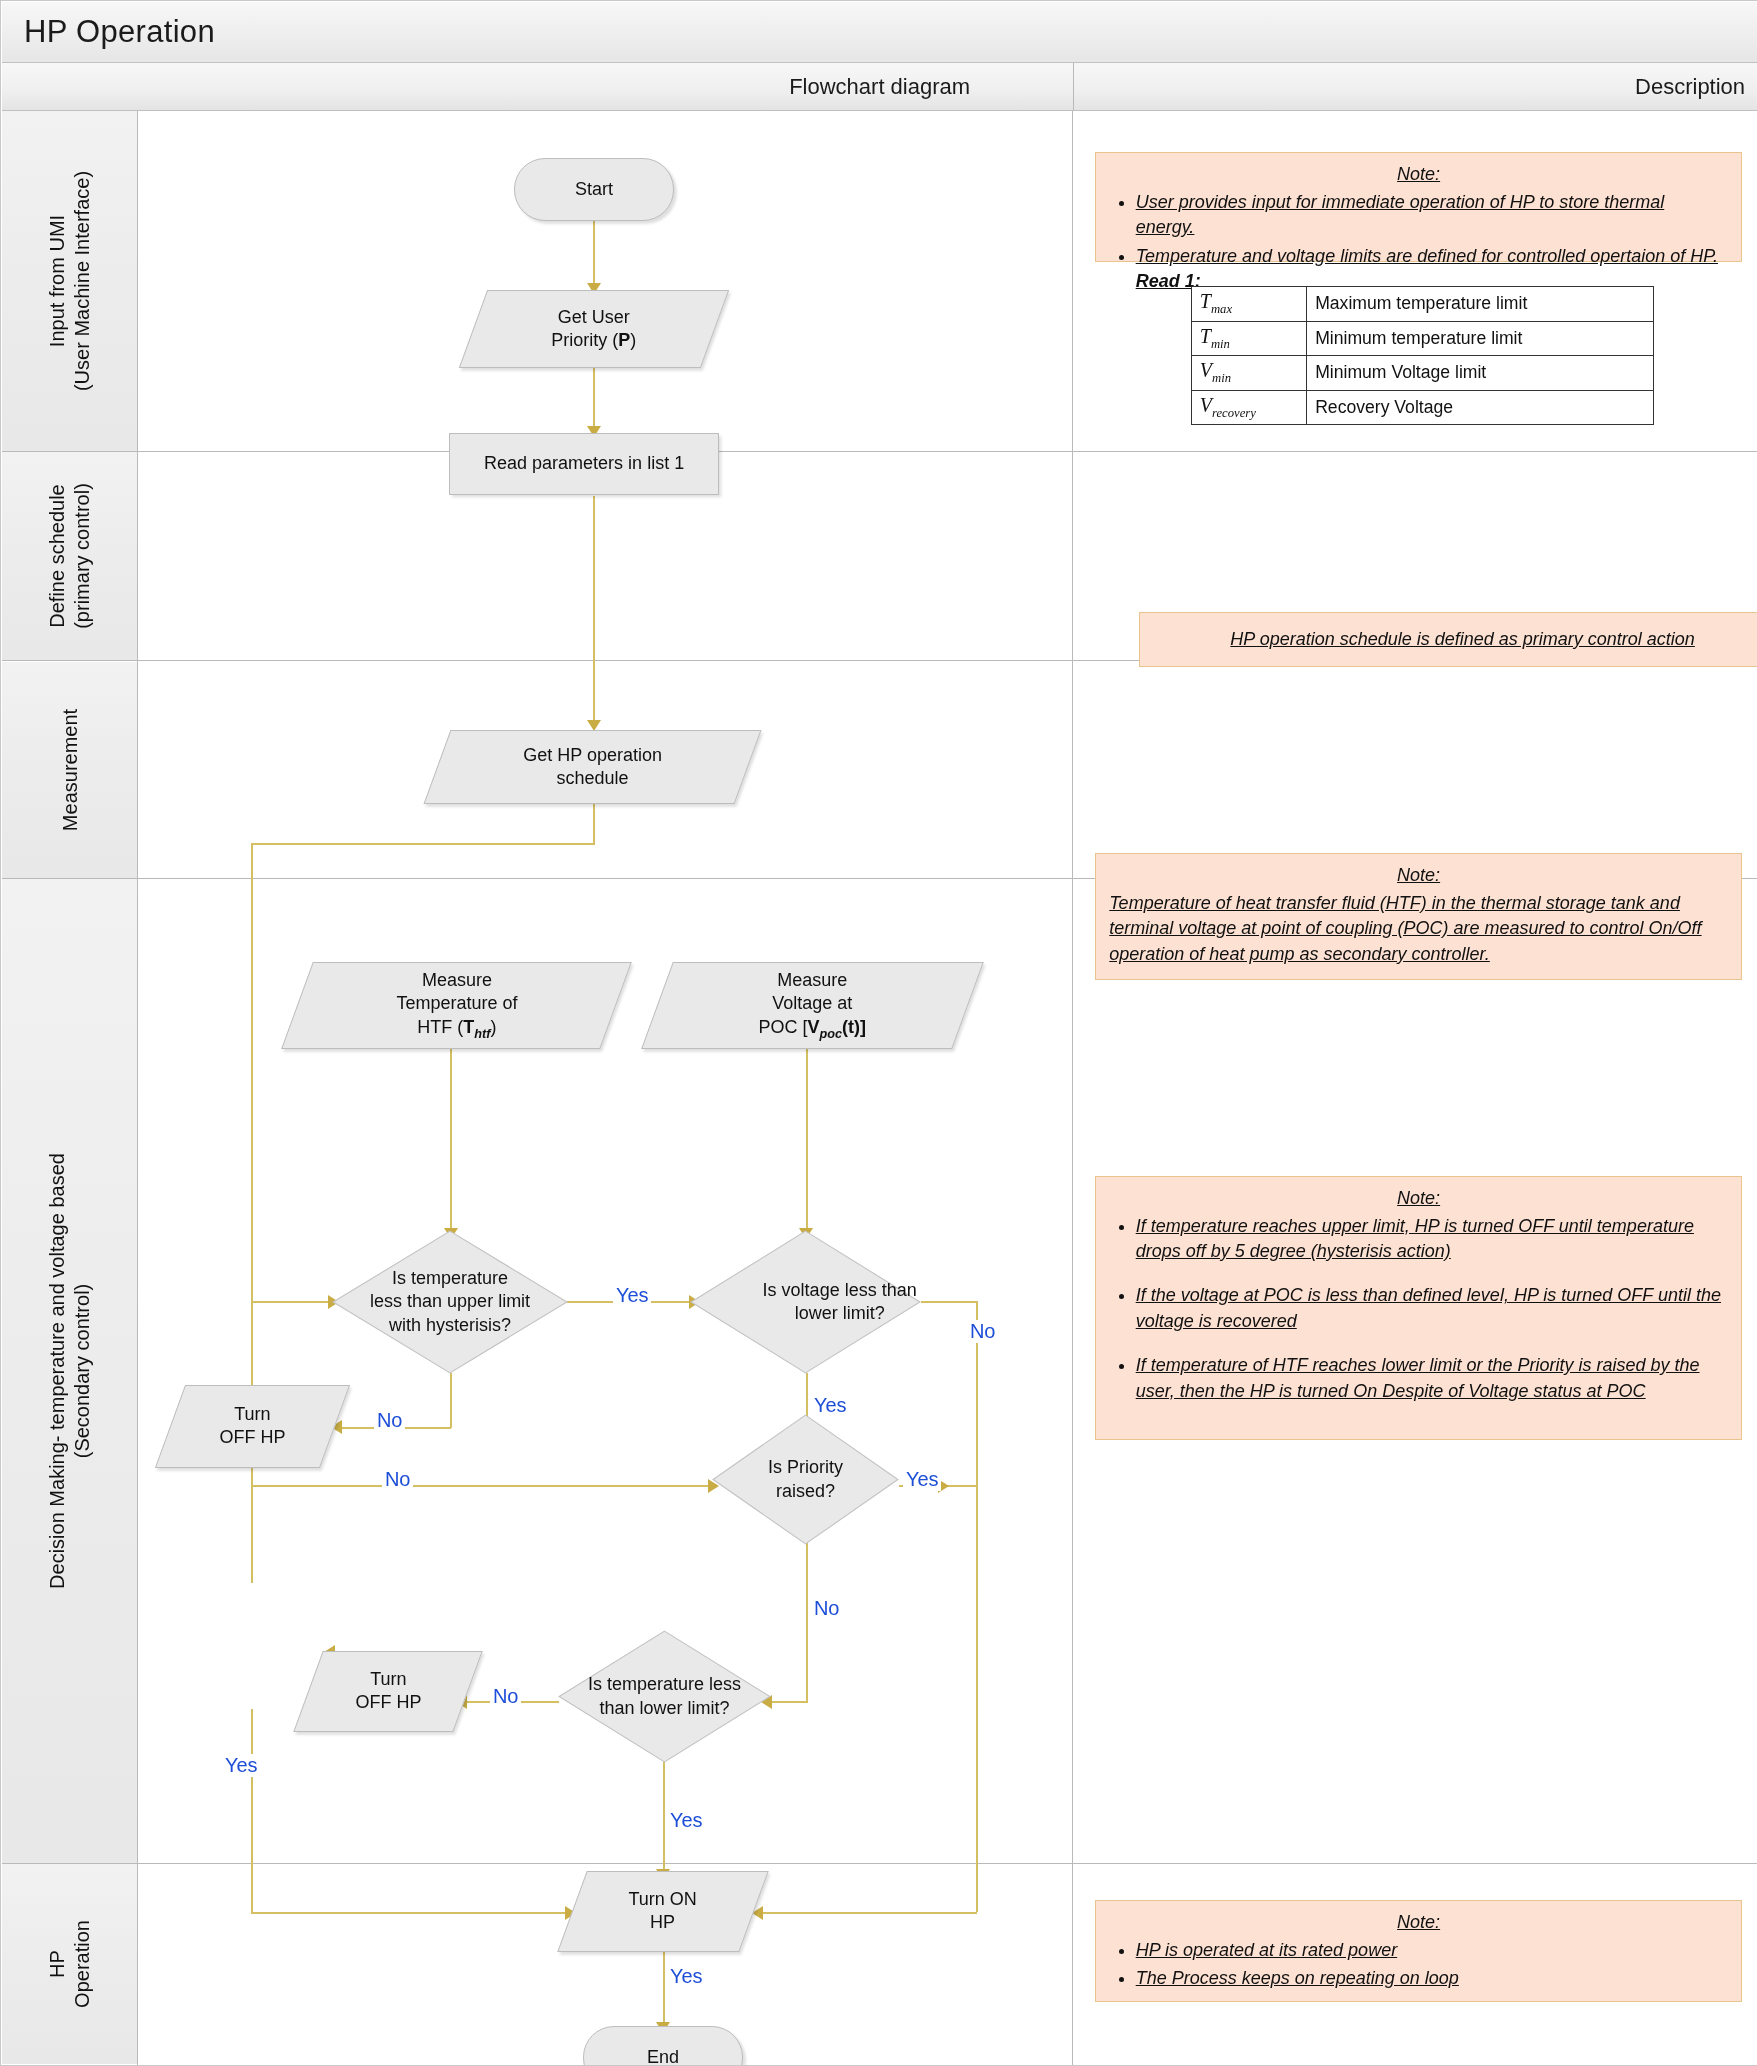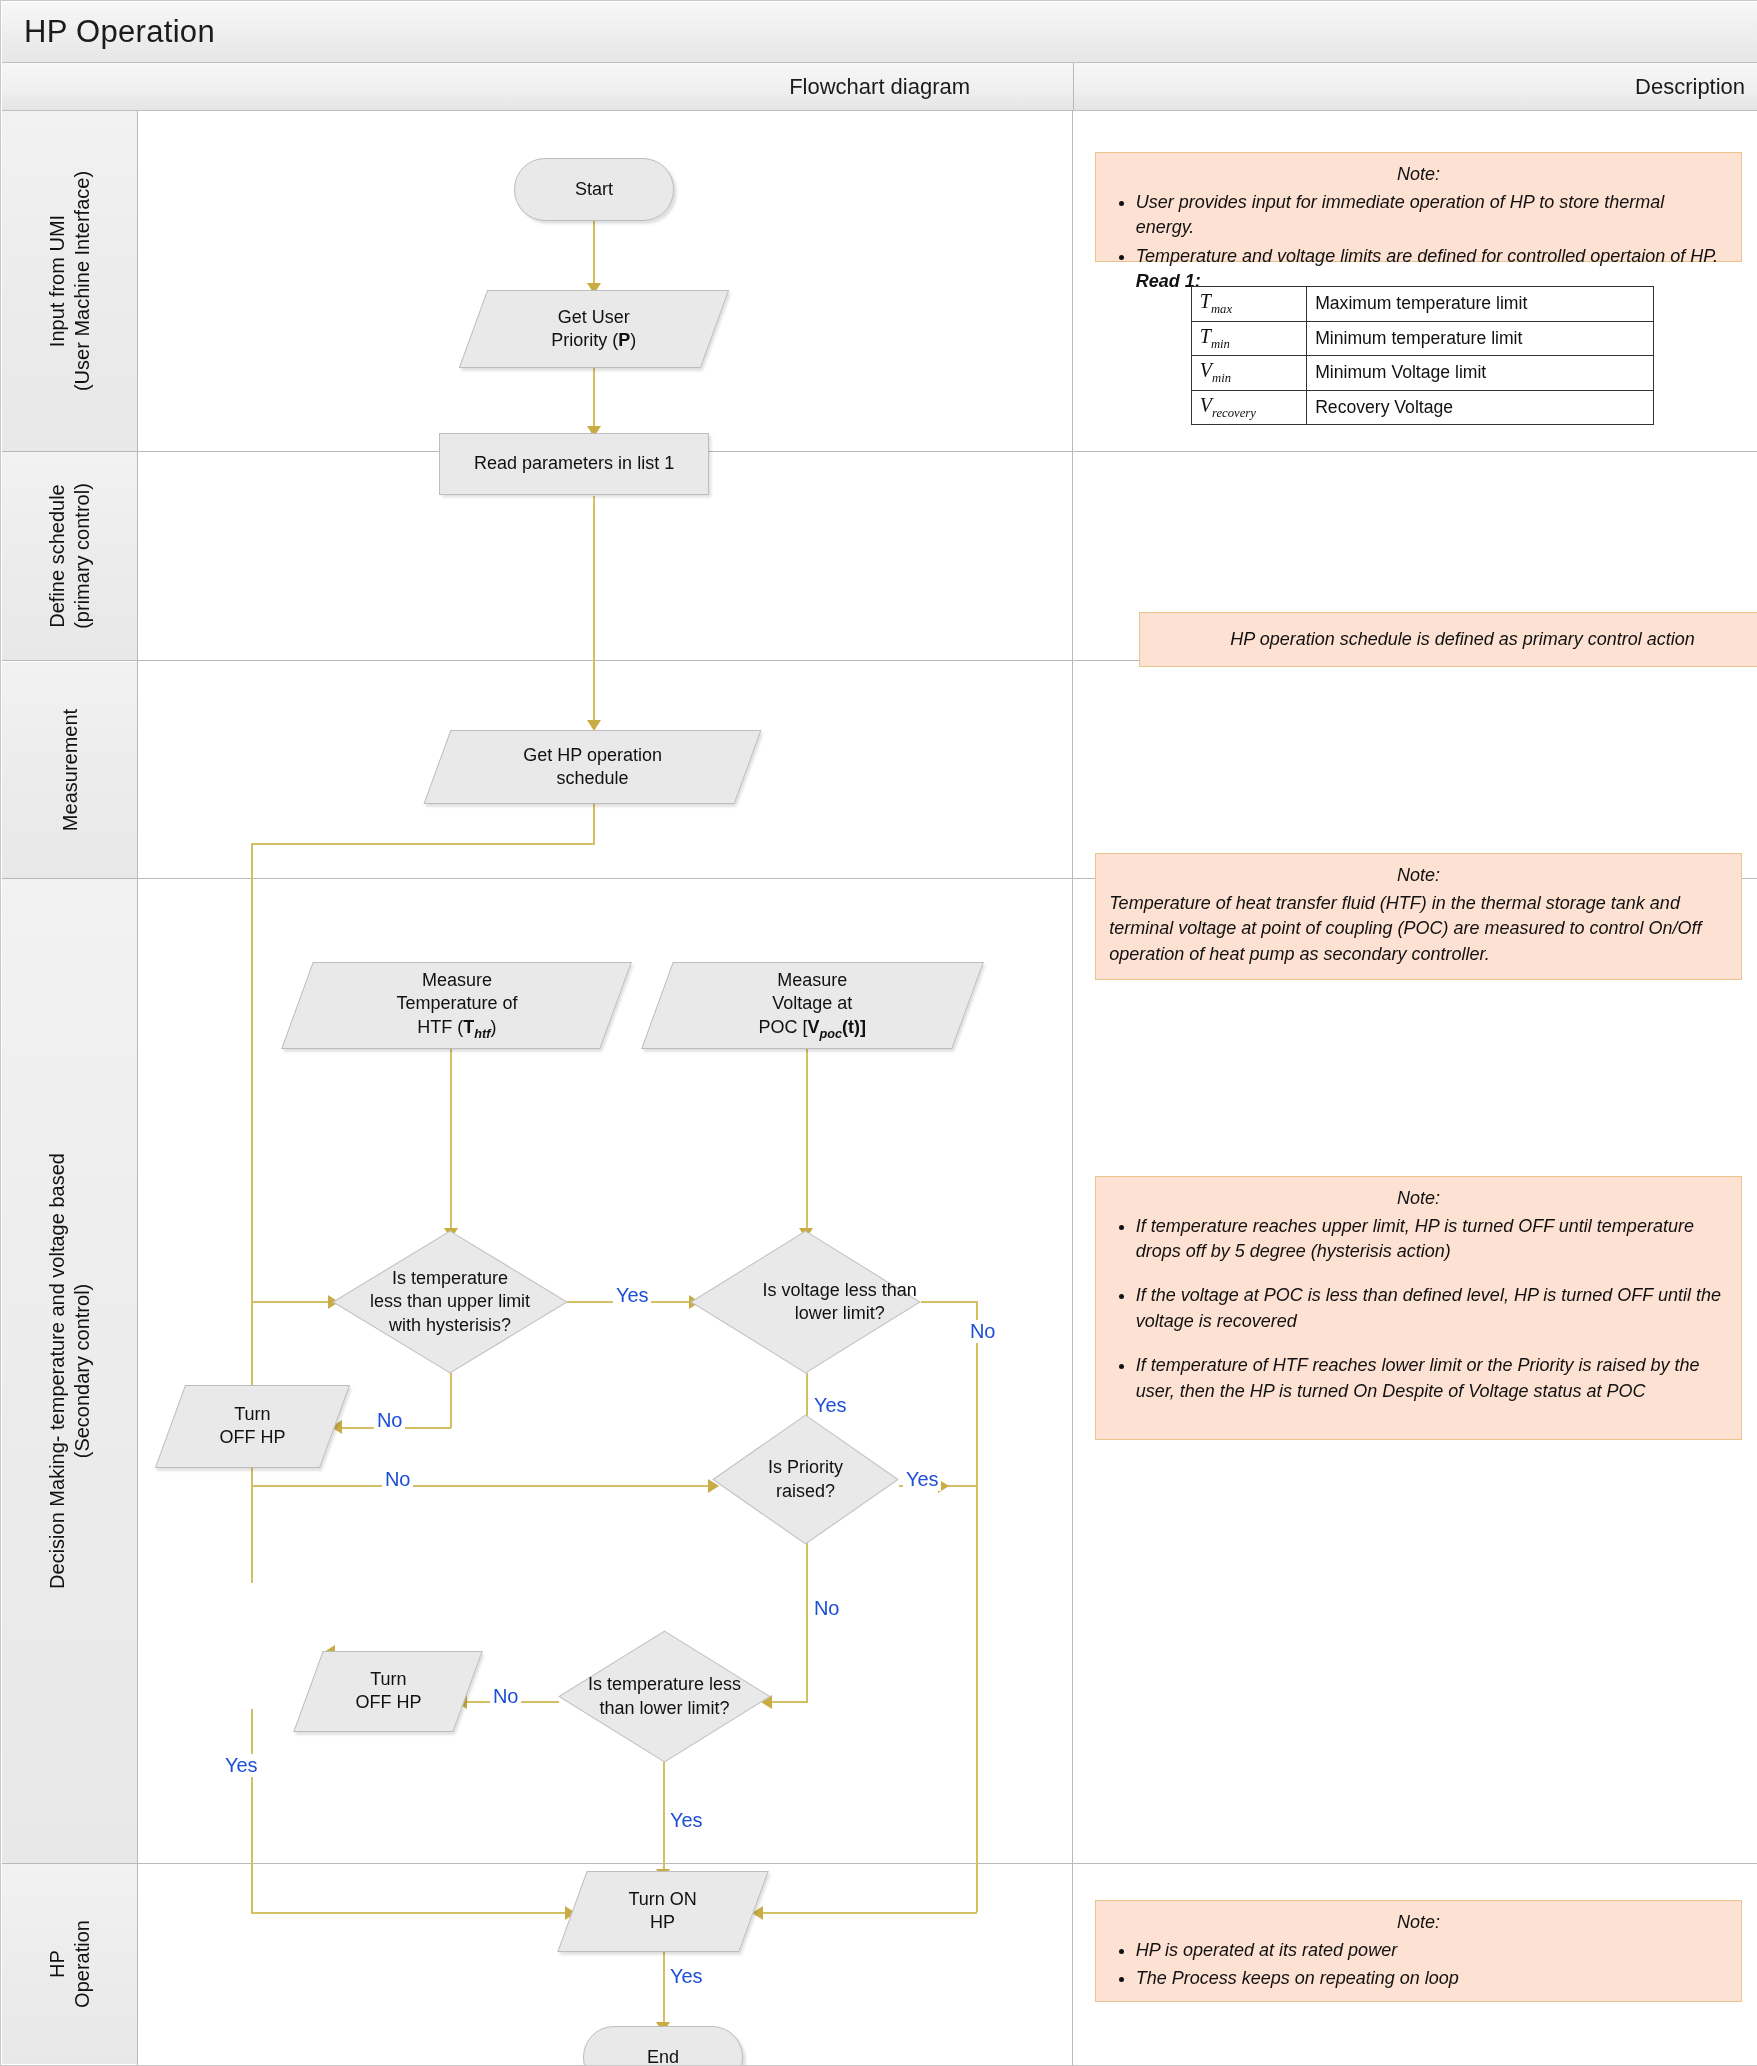--- a/index.html
+++ b/index.html
@@ -44,21 +44,21 @@
 
   #lane1{top:0;height:341px;}
   #lane2{top:341px;height:209px;}
   #lane3{top:551px;height:217px;}
   #lane4{top:768px;height:985px;}
   #lane5{top:1753px;height:200px;border-bottom:none;}
 
   
   .note{position:absolute;background:#fde1d2;border:1.1px solid #e9c48e;
         box-sizing:border-box;padding:8.8px 13.2px;font-style:italic;font-size:18px;
-        line-height:1.42;color:#111;}
+        line-height:1.42;color:#111;text-decoration:underline;}
   .note .nhead{text-align:center;display:block;margin-bottom:2.2px;}
   .note ul{margin:0;padding-left:26.4px;}
   .note li{margin:0 0 3.3px 0;}
   .note li.sp{margin-bottom:18.7px;}
   .note p{margin:0;}
   .note b{font-style:italic;font-weight:bold;}
 
   
   .list1{position:absolute;border:1.1px solid #333;border-collapse:collapse;background:#fff;}
   .list1 td{border:1.1px solid #333;font-size:17.6px;padding:3.3px 7.7px;color:#111;}
@@ -250,21 +250,21 @@
       <span class="tx">Start</span>
     </div>
 
     <div class="shape para" style="left:471px;top:179px;width:242px;height:78px;">
       <span class="tx">
         <span>Get User</span><br>
         <span>Priority (</span><b>P</b><span>)</span>
       </span>
     </div>
 
-    <div class="shape proc" style="left:437px;top:322px;width:270px;height:62px;">
+    <div class="shape proc" style="left:447px;top:322px;width:270px;height:62px;">
       <span class="tx">Read parameters in list 1</span>
     </div>
 
     <div class="shape para" style="left:435px;top:619px;width:311px;height:74px;">
       <span class="tx">
         <span>Get HP operation</span><br>
         <span>schedule</span>
       </span>
     </div>
 

